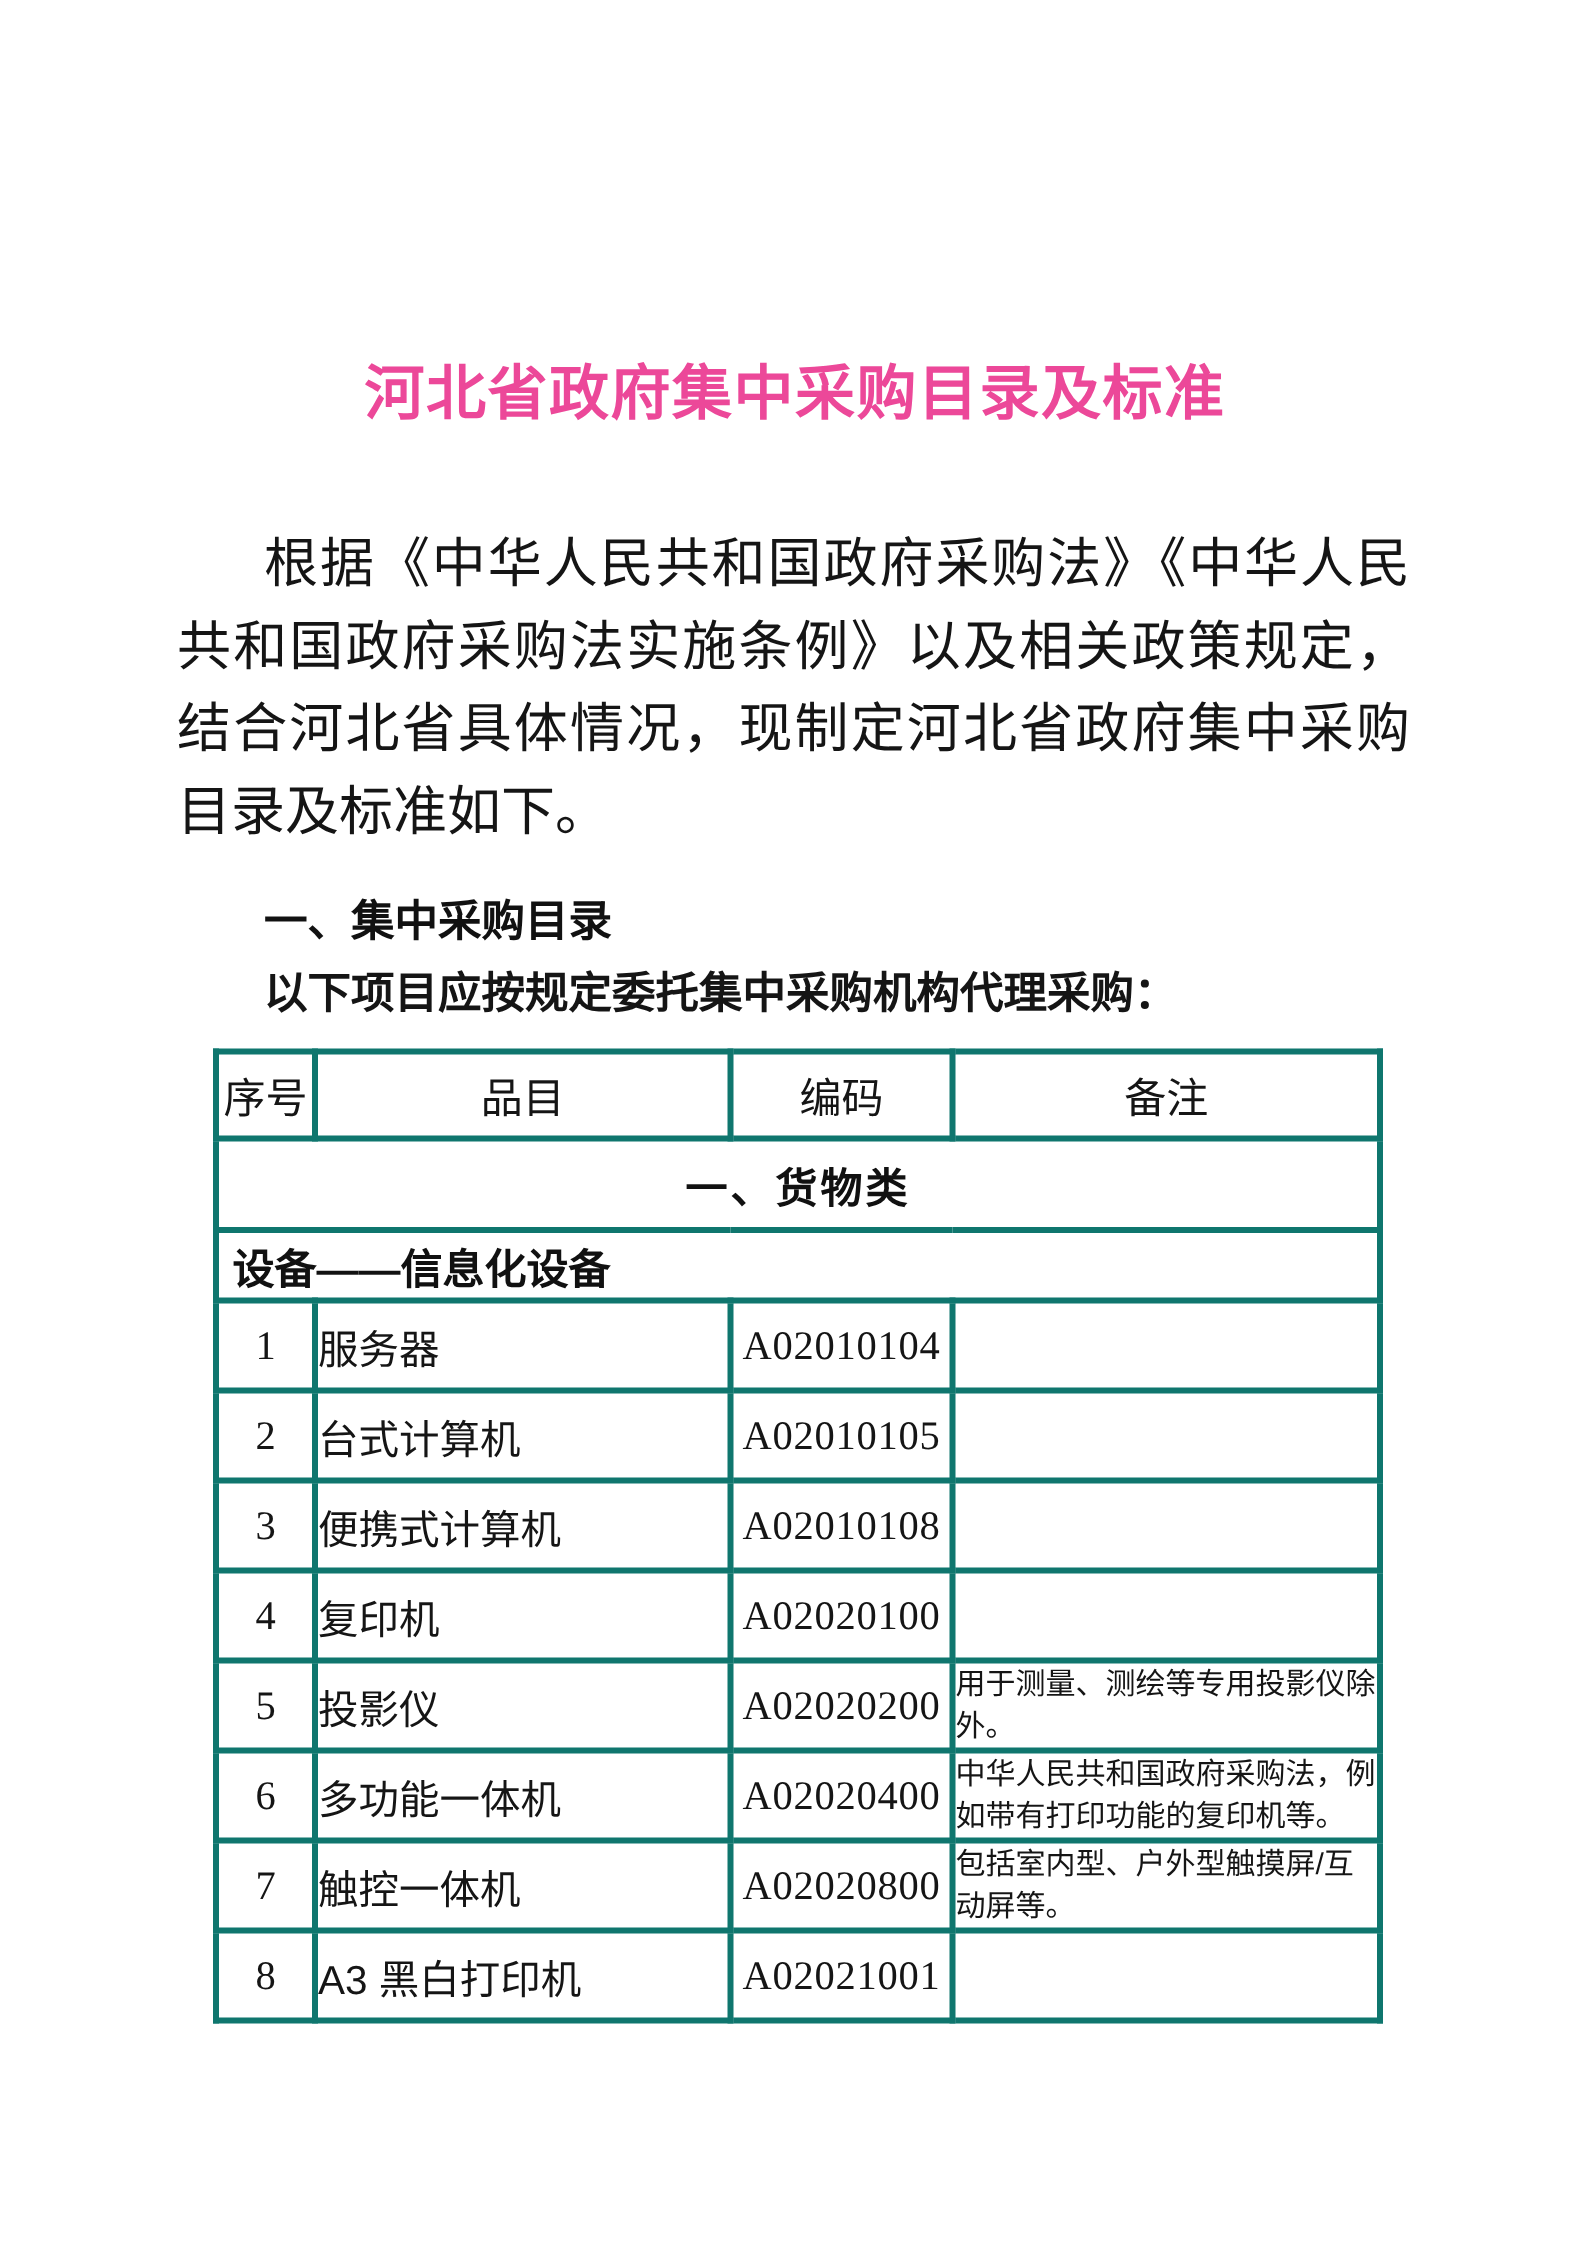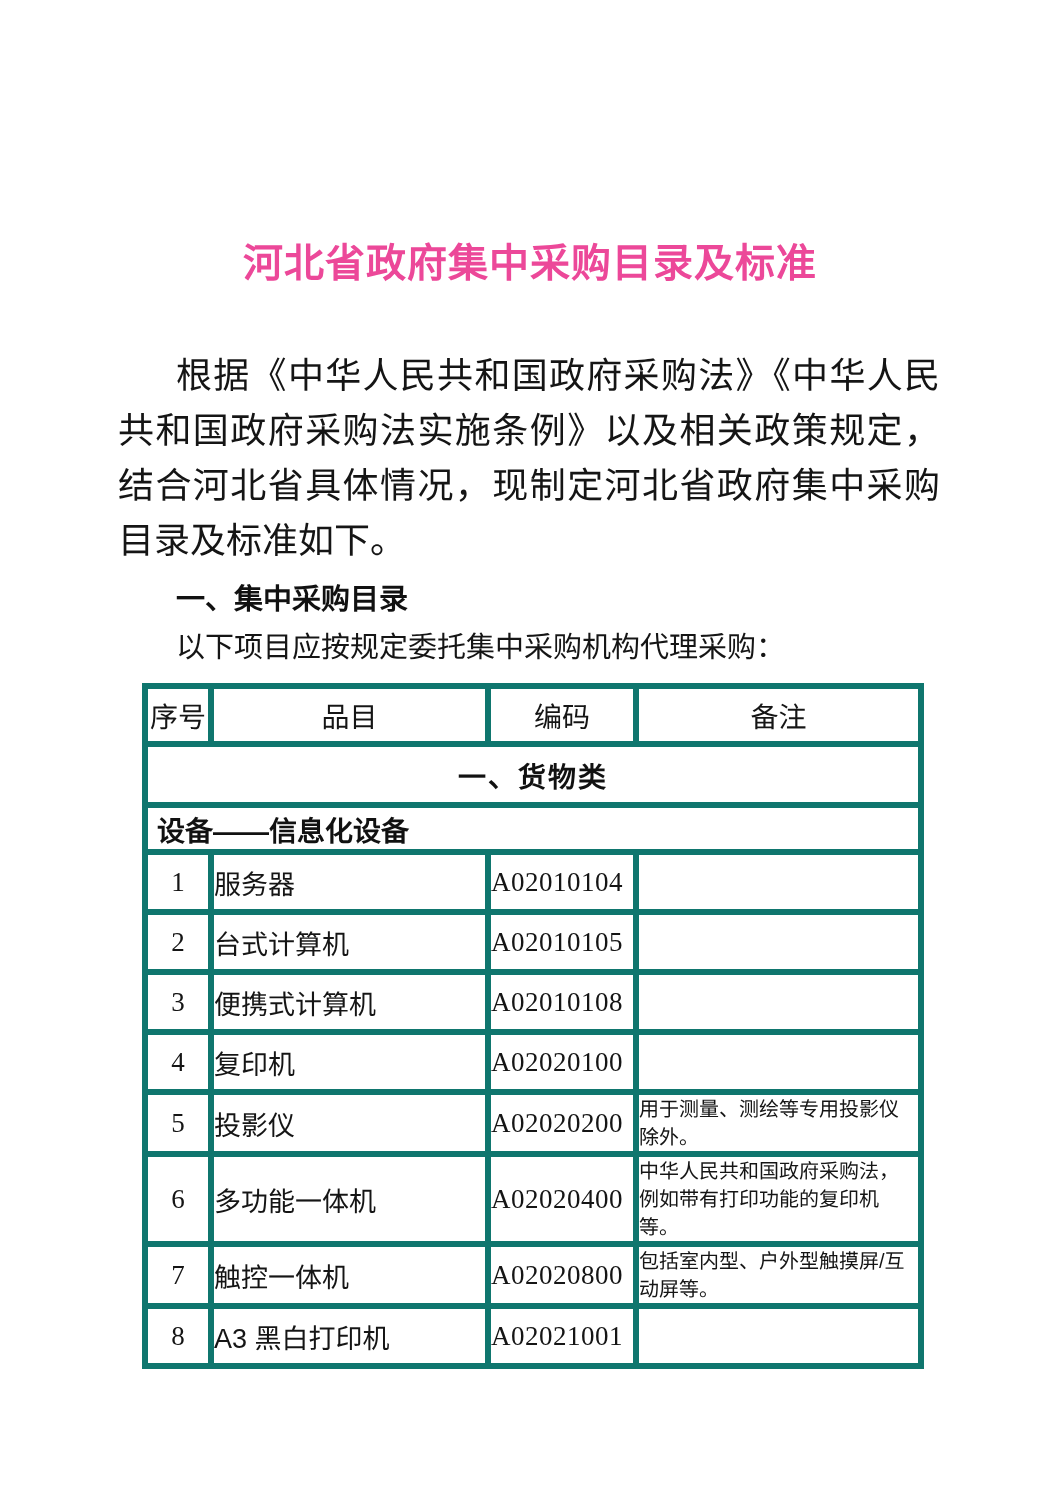--- a/index.html
+++ b/index.html
@@ -29,48 +29,49 @@
   }
   .doc-paragraph {
     margin: 60px 2px 0 0;
     font-size: 36px;
     line-height: 55px;
     text-align: justify;
     text-indent: 58px;
     color: #151515;
   }
   .doc-heading {
-    margin: 8px 0 0 0;
+    margin: 24px 0 0 0;
     padding-left: 58px;
     font-size: 29px;
     line-height: 47px;
     font-weight: bold;
     color: #111;
   }
   .doc-intro {
     margin: 1px 0 0 0;
     padding-left: 58px;
     font-size: 29px;
     line-height: 46px;
     color: #151515;
+    font-weight: bold;
   }
   table.catalog {
     margin: 13px 0 0 24px;
     border-collapse: collapse;
     table-layout: fixed;
     width: 776px;
     border: 3px solid #242424;
   }
   table.catalog col.c-no   { width: 66px; }
   table.catalog col.c-name { width: 277px; }
   table.catalog col.c-code { width: 148px; }
   table.catalog col.c-rem  { width: 285px; }
   table.catalog th,
   table.catalog td {
-    border: 6px solid #0f766e;
+    border: 4px solid #0f766e;
     padding: 0;
     box-sizing: border-box;
     vertical-align: middle;
     color: #151515;
   }
   tr.row-header { height: 58px; }
   tr.row-header th {
     font-weight: normal;
     font-size: 28px;
     text-align: center;
@@ -98,20 +99,21 @@
     text-align: center;
   }
   td.cell-name {
     font-size: 27px;
     text-align: left;
     padding-left: 28px;
   }
   td.cell-code {
     font-family: "Liberation Serif", serif;
     font-size: 27px;
+    text-align: center;
     letter-spacing: 0.5px;
   }
   td.cell-remark {
     font-size: 20px;
     line-height: 28px;
     text-align: left;
     padding: 4px 6px 4px 9px;
   }
 </style>
 </head>

